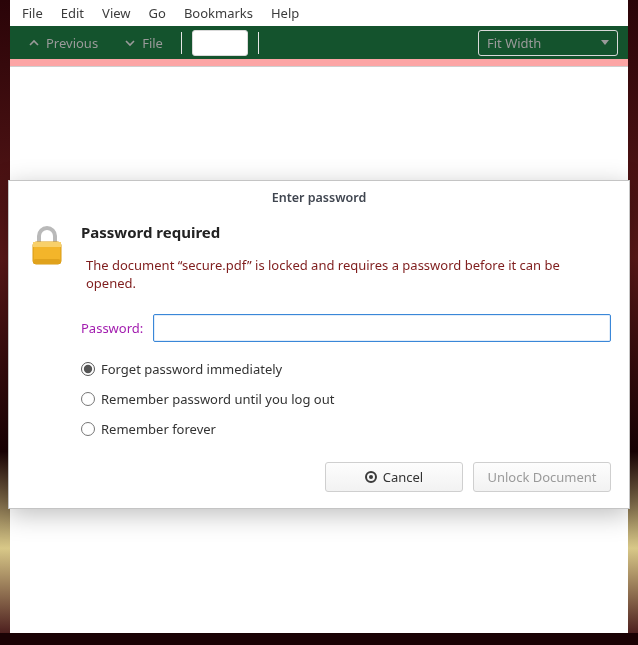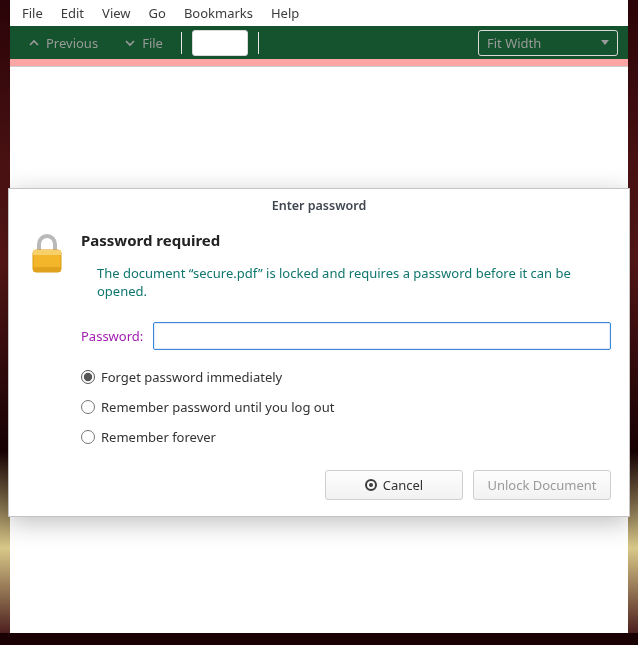--- a/index.html
+++ b/index.html
@@ -135,21 +135,21 @@
     position: relative;
   }
   .doc-sep {
     position: absolute;
     top: 0; left: 0; right: 0;
     border-top: 1px solid #cfcfcf;
   }
 
   .dialog {
     position: absolute;
-    top: 188px;
+    top: 180px;
     left: 8px;
     width: 622px;
     background: #fff;
     border: 1px solid #c4c4c4;
     box-shadow: 0 6px 24px rgba(0,0,0,0.25);
     z-index: 10;
   }
   .dialog-title {
     text-align: center;
     font-weight: 600;
@@ -169,22 +169,22 @@
   }
   .dialog-content { flex: 1; }
   .dialog-heading {
     font-weight: 700;
     font-size: 15px;
     color: #222;
     margin: 0 0 14px 0;
   }
   .dialog-msg {
     font-size: 13px;
-    color: #0f766e;
-    margin: 0 0 22px 16px;
+    color: #7f1d1d;
+    margin: 0 0 22px 5px;
   }
   .pw-row {
     display: flex;
     align-items: center;
     gap: 10px;
     margin-bottom: 18px;
   }
   .pw-row label { font-size: 13px; color: #a21caf; }
   .pw-input {
     flex: 1;

